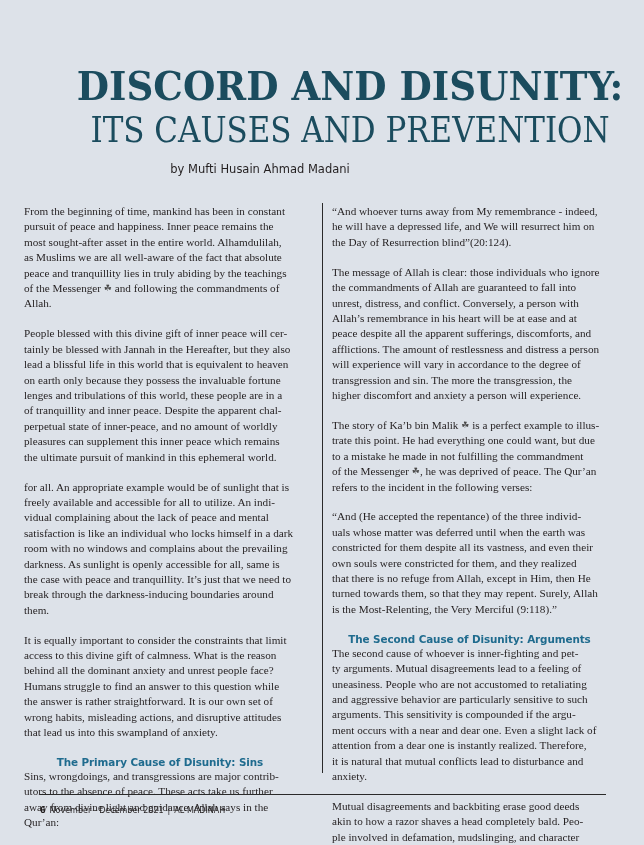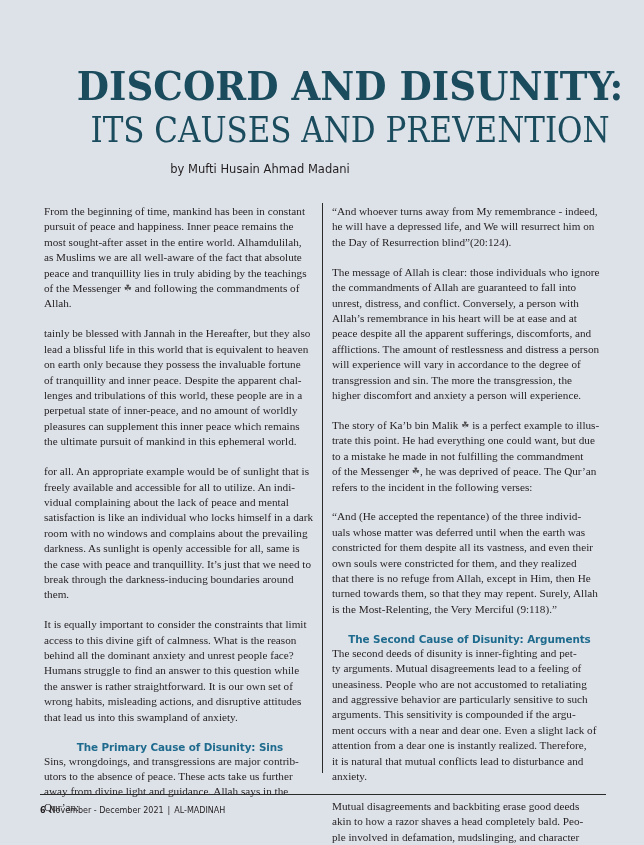--- a/index.html
+++ b/index.html
@@ -55,21 +55,21 @@
       color: #231f20;
     }
     .col {
       position: absolute;
       top: 204px;
       width: 272px;
       font-size: 11.2px;
       line-height: 15.4px;
       text-align: left;
     }
-    .col-left { left: 44px; }
+    .col-left { left: 24px; }
     .col-right { left: 332px; width: 275px; }
     .col p {
       margin: 0 0 14.5px 0;
       white-space: normal;
     }
     .col p.nogap { margin-bottom: 0; }
     .col-divider {
       position: absolute;
       left: 322px;
       top: 203px;
@@ -129,25 +129,26 @@
     <span class="line">From the beginning of time, mankind has been in constant</span>
     <span class="line">pursuit of peace and happiness. Inner peace remains the</span>
     <span class="line">most sought-after asset in the entire world. Alhamdulilah,</span>
     <span class="line">as Muslims we are all well-aware of the fact that absolute</span>
     <span class="line">peace and tranquillity lies in truly abiding by the teachings</span>
     <span class="line"><span>of the Messenger</span> <span class="pbuh">☘</span> <span>and following the commandments of</span></span>
     <span class="line">Allah.</span>
   </p>
 
   <p>
+    <span class="line">People blessed with this divine gift of inner peace will cer-</span>
     <span class="line">tainly be blessed with Jannah in the Hereafter, but they also</span>
     <span class="line">lead a blissful life in this world that is equivalent to heaven</span>
     <span class="line">on earth only because they possess the invaluable fortune</span>
+    <span class="line">lenges and tribulations of this world, these people are in a</span>
     <span class="line">of tranquillity and inner peace. Despite the apparent chal-</span>
-    <span class="line">lenges and tribulations of this world, these people are in a</span>
     <span class="line">perpetual state of inner-peace, and no amount of worldly</span>
     <span class="line">pleasures can supplement this inner peace which remains</span>
     <span class="line">the ultimate pursuit of mankind in this ephemeral world.</span>
   </p>
 
   <p>
     <span class="line">for all. An appropriate example would be of sunlight that is</span>
     <span class="line">freely available and accessible for all to utilize. An indi-</span>
     <span class="line">vidual complaining about the lack of peace and mental</span>
     <span class="line">satisfaction is like an individual who locks himself in a dark</span>
@@ -211,21 +212,21 @@
     <span class="line">uals whose matter was deferred until when the earth was</span>
     <span class="line">constricted for them despite all its vastness, and even their</span>
     <span class="line">own souls were constricted for them, and they realized</span>
     <span class="line">that there is no refuge from Allah, except in Him, then He</span>
     <span class="line">turned towards them, so that they may repent. Surely, Allah</span>
     <span class="line">is the Most-Relenting, the Very Merciful (9:118).”</span>
   </p>
 
   <h3 class="subhead">The Second Cause of Disunity: Arguments</h3>
   <p>
-    <span class="line">The second deeds of disunity is inner-fighting and pet-</span>
+    <span class="line">The second cause of whoever is inner-fighting and pet-</span>
     <span class="line">ty arguments. Mutual disagreements lead to a feeling of</span>
     <span class="line">uneasiness. People who are not accustomed to retaliating</span>
     <span class="line">and aggressive behavior are particularly sensitive to such</span>
     <span class="line">arguments. This sensitivity is compounded if the argu-</span>
     <span class="line">ment occurs with a near and dear one. Even a slight lack of</span>
     <span class="line">attention from a dear one is instantly realized. Therefore,</span>
     <span class="line">it is natural that mutual conflicts lead to disturbance and</span>
     <span class="line">anxiety.</span>
   </p>
 

